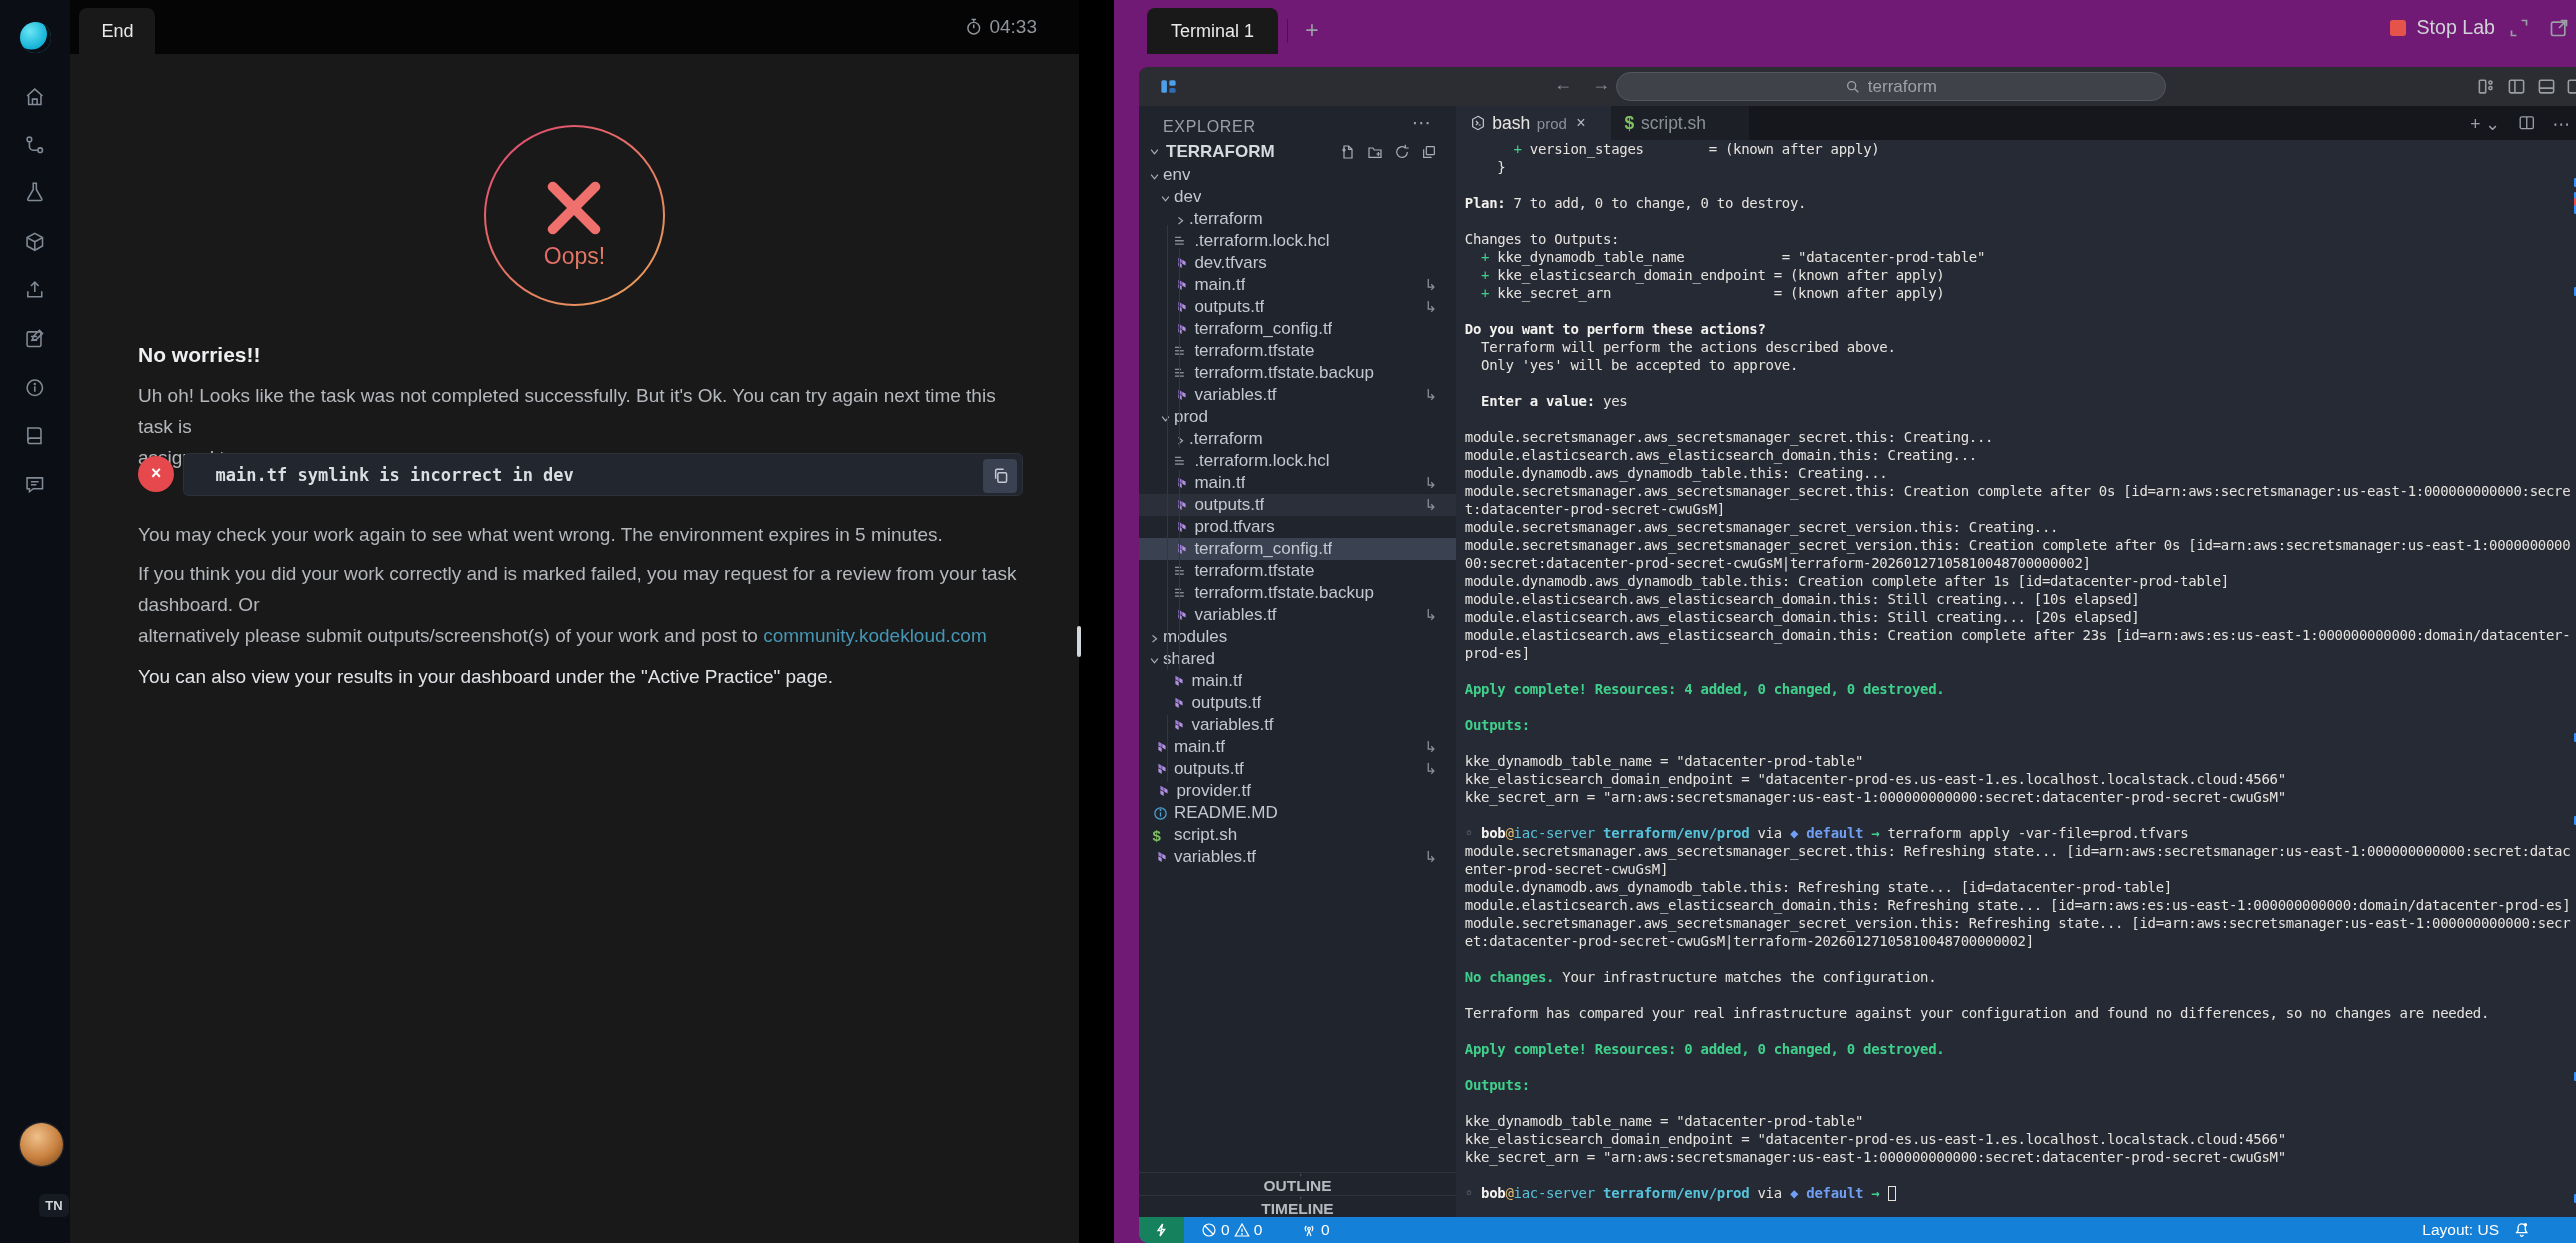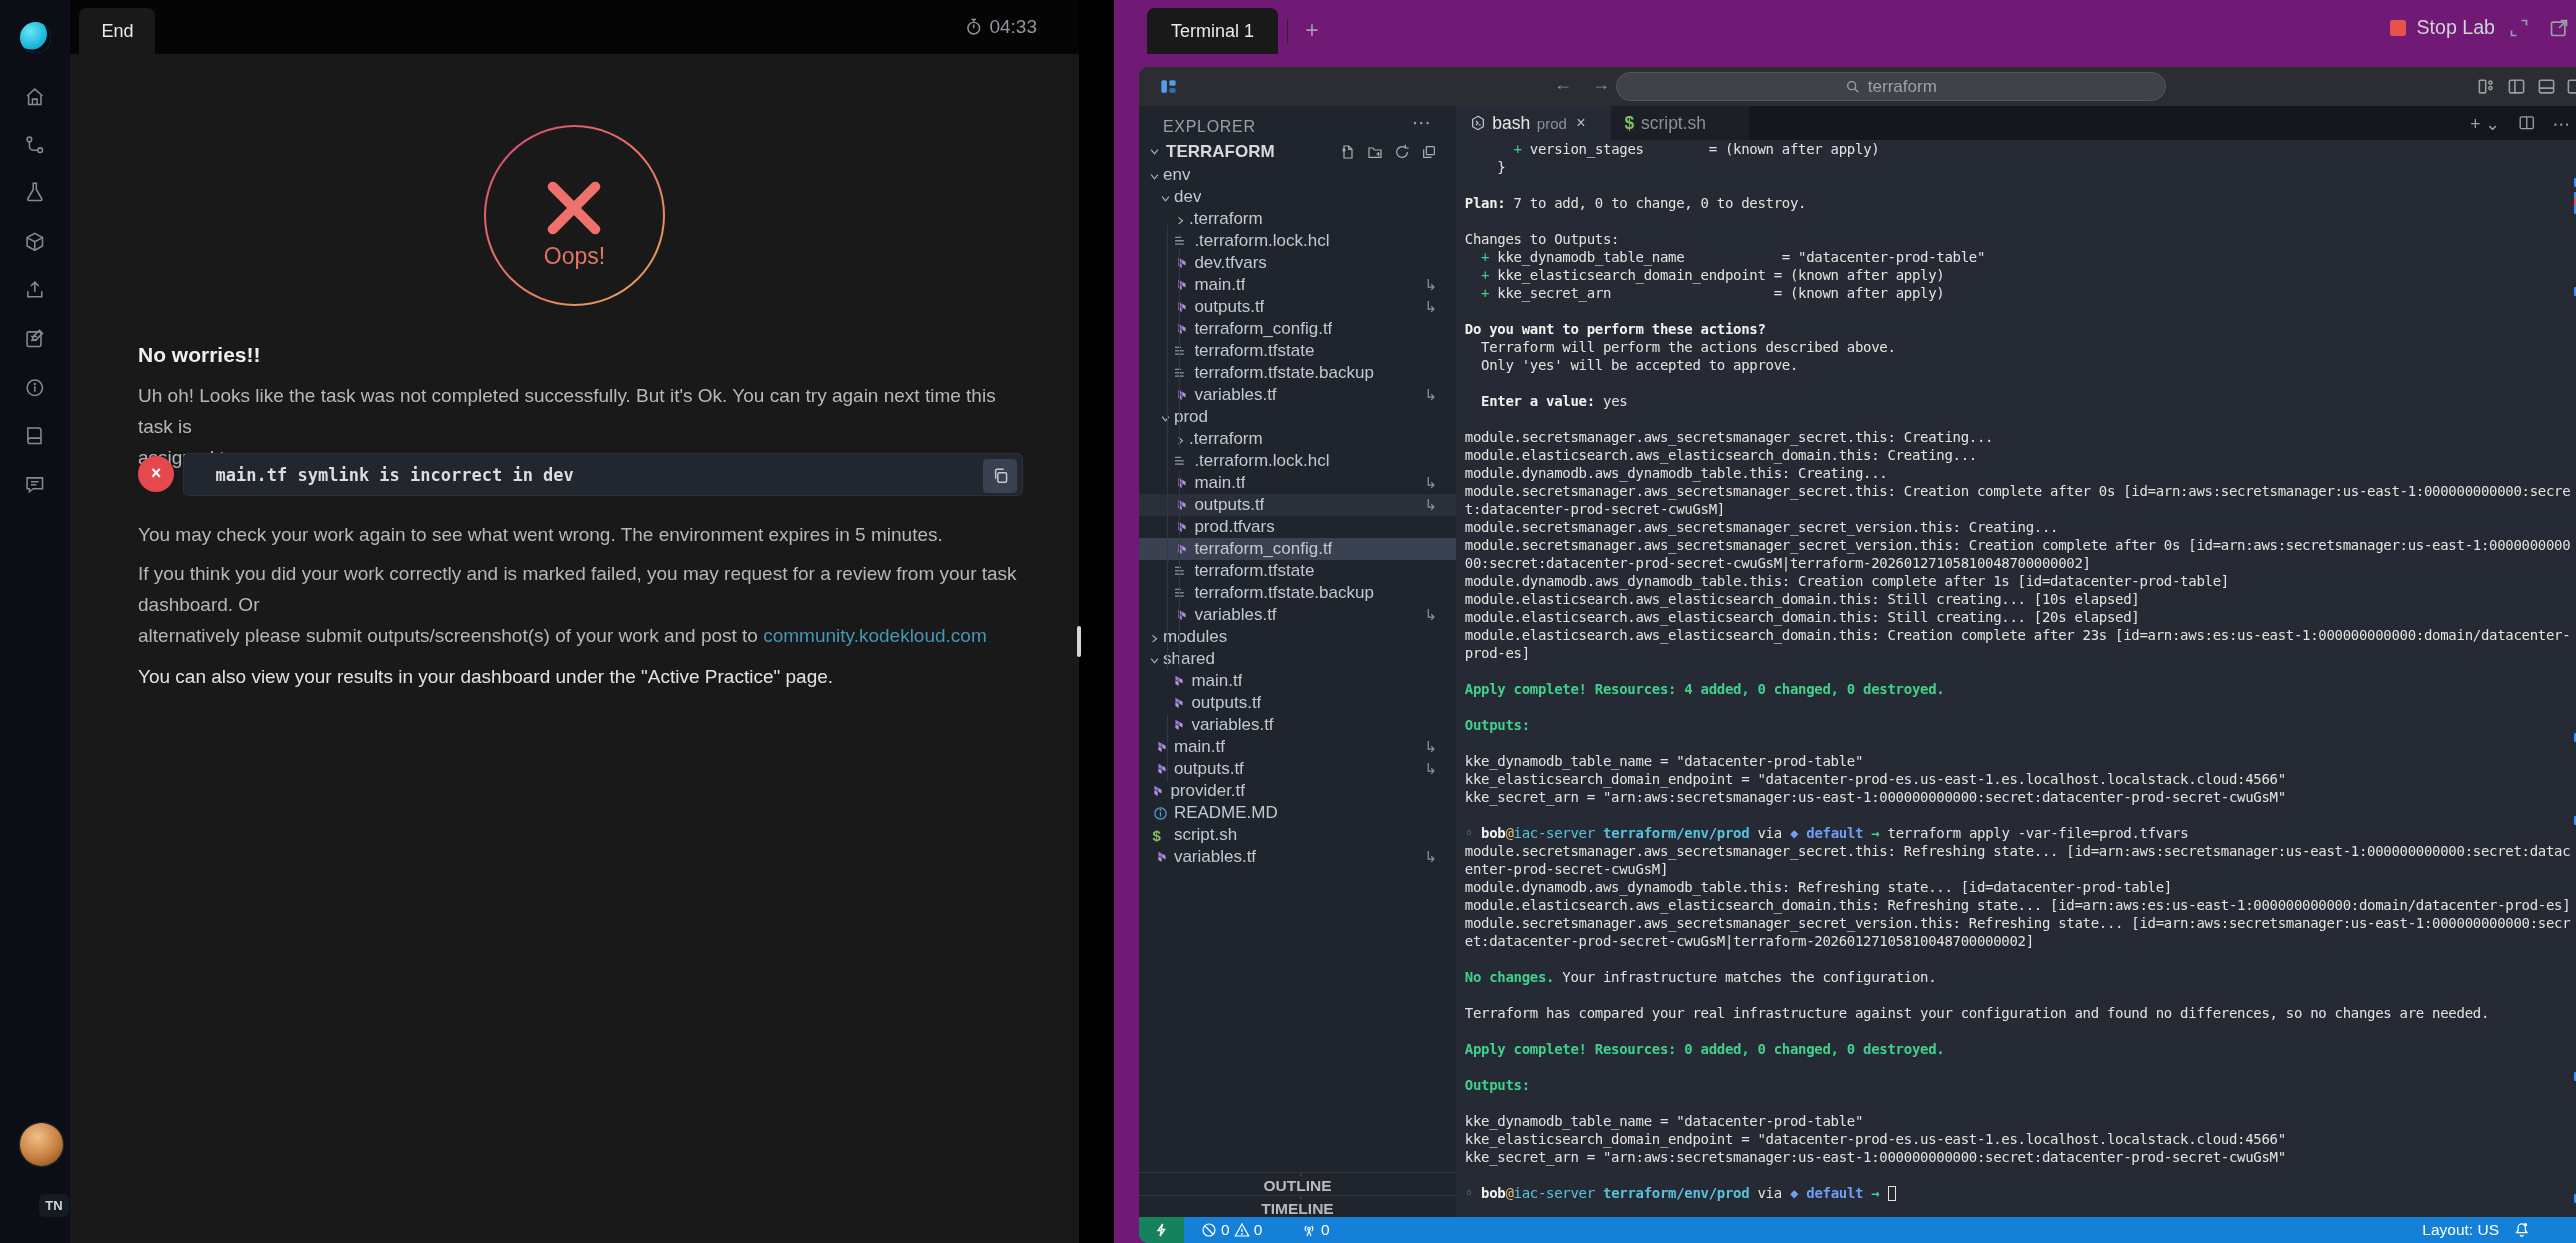--- a/index.html
+++ b/index.html
@@ -571,21 +571,21 @@
               <span class="fic">
                 <svg width="15" height="15" viewBox="0 0 24 24">
                   <path fill="#9d7bd8" d="M8.6 2.6l5.3 3v6.1l-5.3-3z"></path>
                   <path fill="#b391e3" d="M14.8 6.1l5.3 3v6.1l-5.3-3z"></path>
                   <path fill="#b391e3" d="M8.6 9.9l5.3 3V19l-5.3-3z"></path>
                 </svg>
               </span>
               <span class="lbl">outputs.tf</span>
               <span class="sym">↳</span>
             </div>
-            <div class="trow" style="padding-left: 10px;">
+            <div class="trow" style="padding-left: 16px;">
               <span class="fic">
                 <svg width="15" height="15" viewBox="0 0 24 24">
                   <path fill="#9d7bd8" d="M8.6 2.6l5.3 3v6.1l-5.3-3z"></path>
                   <path fill="#b391e3" d="M14.8 6.1l5.3 3v6.1l-5.3-3z"></path>
                   <path fill="#b391e3" d="M8.6 9.9l5.3 3V19l-5.3-3z"></path>
                 </svg>
               </span>
               <span class="lbl">provider.tf</span>
             </div>
             <div class="trow" style="padding-left: 13.5px;">

